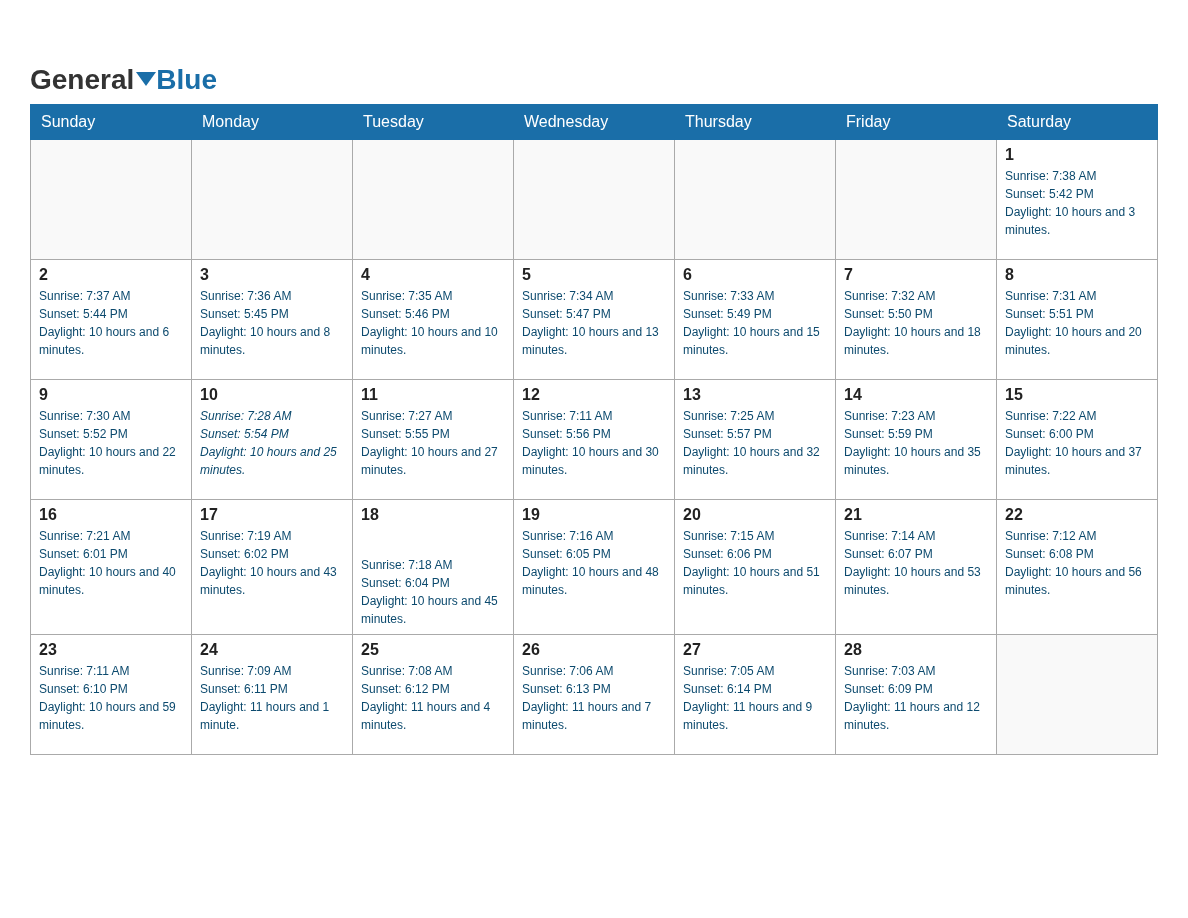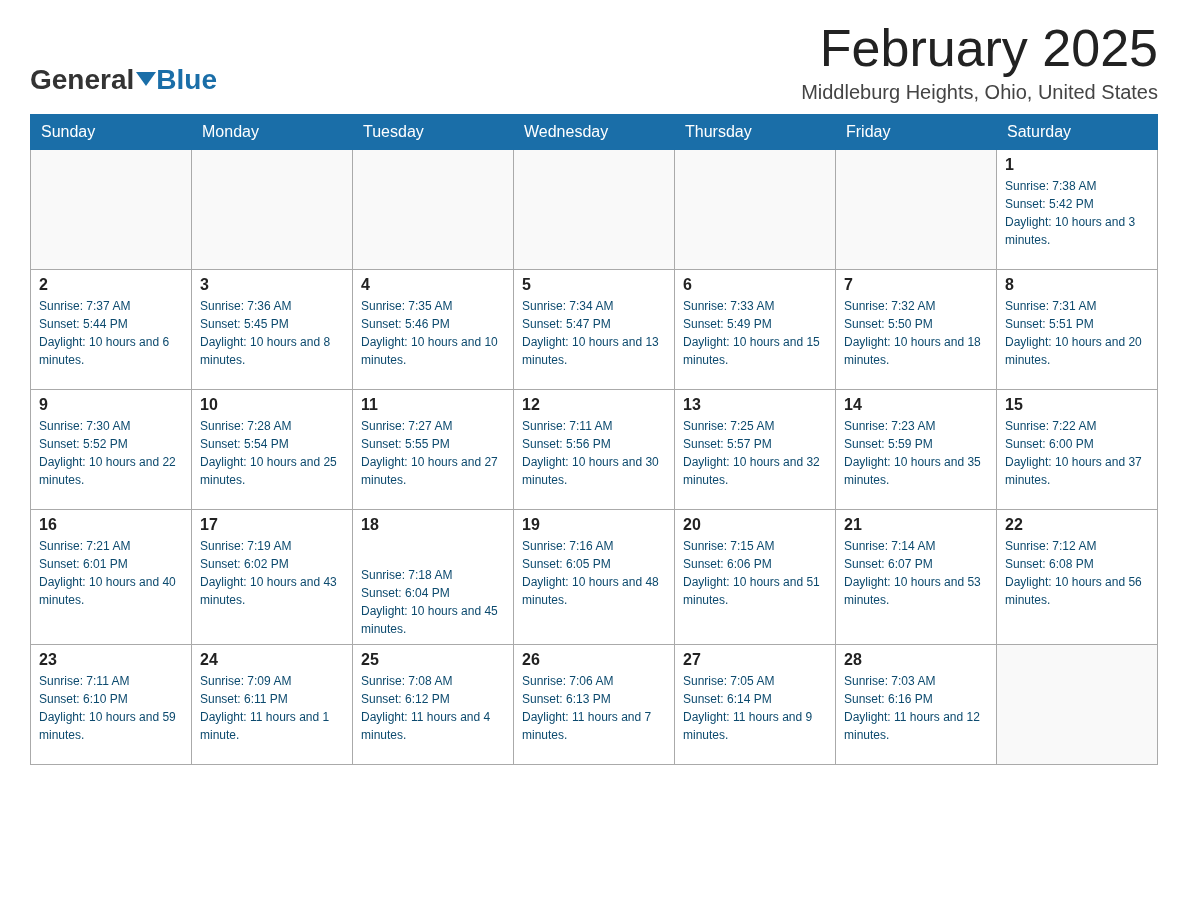--- a/index.html
+++ b/index.html
@@ -105,24 +105,20 @@
   </style>
 </head>
 <body>
 
 <div class="header">
   <div class="logo">
     <div class="logo-text-general">
       General<span class="arrow"></span>
     </div>
     <div class="logo-text-blue">Blue</div>
-  </div>
-  <div class="title-section">
-    <div class="calendar-title">February 2025</div>
-    <div class="calendar-subtitle">Middleburg Heights, Ohio, United States</div>
   </div>
 </div>
 
 <table class="calendar-table">
   <thead>
     <tr>
     <th>Sunday</th>
         <th>Monday</th>
         <th>Tuesday</th>
         <th>Wednesday</th>
@@ -192,21 +188,21 @@
       </tr>
       <tr class="week-row">
         <td>
           <span class="day-number">9</span>
           <div class="day-info" style="white-space: pre-line;">Sunrise: 7:30 AM
 Sunset: 5:52 PM
 Daylight: 10 hours and 22 minutes.</div>
         </td>
         <td>
           <span class="day-number">10</span>
-          <div class="day-info" style="white-space: pre-line;">Sunrise: 7:28 AM
+          <div class="day-info" style="white-space: pre-line; font-style: italic;">Sunrise: 7:28 AM
 Sunset: 5:54 PM
 Daylight: 10 hours and 25 minutes.</div>
         </td>
         <td>
           <span class="day-number">11</span>
           <div class="day-info" style="white-space: pre-line;">Sunrise: 7:27 AM
 Sunset: 5:55 PM
 Daylight: 10 hours and 27 minutes.</div>
         </td>
         <td>
@@ -305,19 +301,19 @@
         </td>
         <td>
           <span class="day-number">27</span>
           <div class="day-info" style="white-space: pre-line;">Sunrise: 7:05 AM
 Sunset: 6:14 PM
 Daylight: 11 hours and 9 minutes.</div>
         </td>
         <td>
           <span class="day-number">28</span>
           <div class="day-info" style="white-space: pre-line;">Sunrise: 7:03 AM
-Sunset: 6:16 PM
+Sunset: 6:09 PM
 Daylight: 11 hours and 12 minutes.</div>
         </td>
         <td class="empty-cell"></td>
       </tr>
     </tbody>
 </table>
 
 </body></html>

